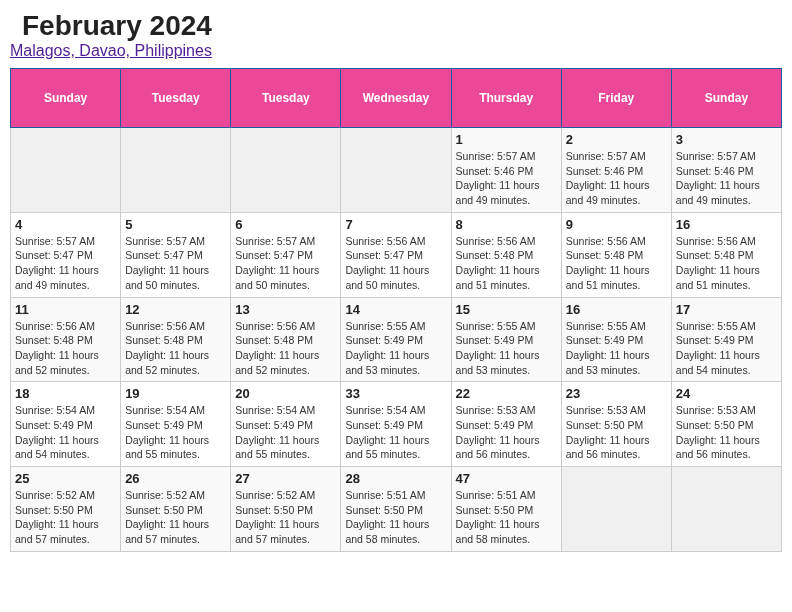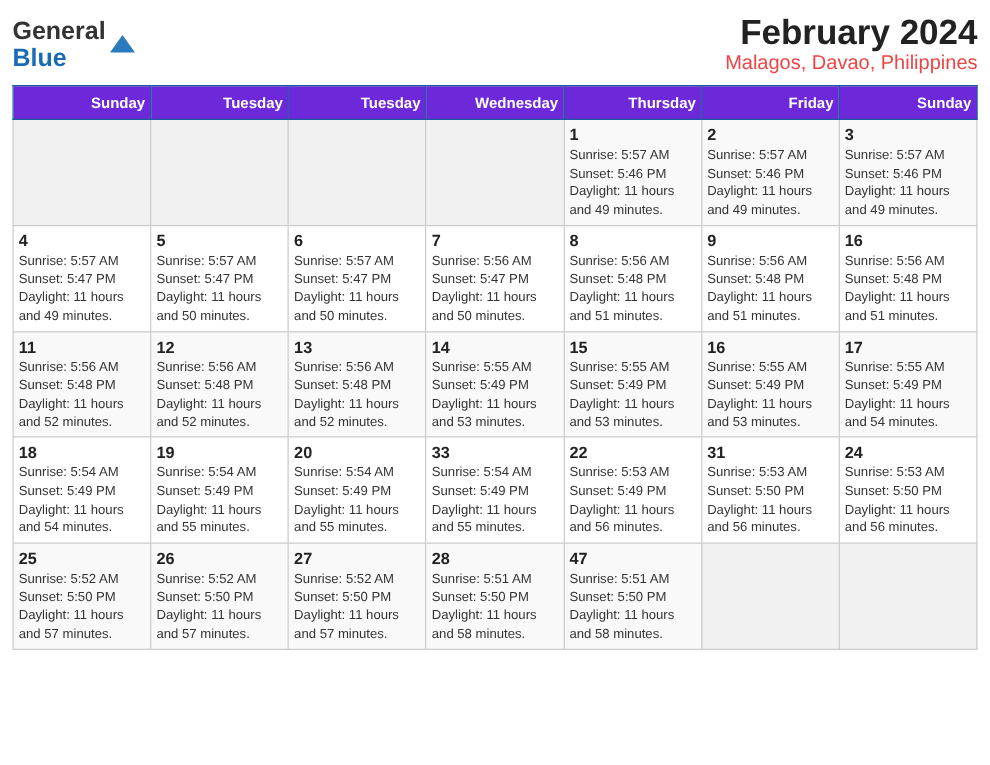--- a/index.html
+++ b/index.html
@@ -37,32 +37,33 @@
       text-align: right;
     }
     .title-block h1 {
       font-size: 28px;
       font-weight: bold;
       color: #222;
     }
     .title-block h2 {
       font-size: 16px;
       font-weight: normal;
-      color: #ef4444;
+      color: #4c1d95;
+      text-decoration: underline;
     }
     table {
       width: 100%;
       border-collapse: collapse;
       font-size: 11px;
     }
     thead tr th {
-      background-color: #6d28d9;
+      background-color: #ec4899;
       color: #fff;
-      padding: 6px 4px;
-      text-align: right;
+      padding: 22px 4px;
+      text-align: center;
       font-size: 12px;
       font-weight: bold;
       border: 1px solid #1a5a9f;
     }
     tbody tr td {
       vertical-align: top;
       padding: 4px 4px;
       border: 1px solid #ccc;
       width: 14.28%;
       min-height: 80px;
@@ -86,31 +87,20 @@
       line-height: 1.4;
     }
     .empty-cell {
       background: #f0f0f0 !important;
     }
   </style>
 </head>
 <body>
 
 <div class="header">
-  <div class="logo">
-    <div>
-      <div class="logo-text">
-        <span class="general">General</span><br>
-        <span class="blue">Blue</span>
-      </div>
-    </div>
-    <svg class="logo-icon" viewBox="0 0 24 24">
-      <polygon points="2,18 12,4 22,18" fill="#2a7abf"></polygon>
-    </svg>
-  </div>
   <div class="title-block">
     <h1>February 2024</h1>
     <h2>Malagos, Davao, Philippines</h2>
   </div>
 </div>
 
 <table>
   <thead>
     <tr>
     <th>Sunday</th>
@@ -216,21 +206,21 @@
         </td>
         <td>
           <span class="day-num">33</span>
           <div class="day-info">Sunrise: 5:54 AM<br>Sunset: 5:49 PM<br>Daylight: 11 hours and 55 minutes.</div>
         </td>
         <td>
           <span class="day-num">22</span>
           <div class="day-info">Sunrise: 5:53 AM<br>Sunset: 5:49 PM<br>Daylight: 11 hours and 56 minutes.</div>
         </td>
         <td>
-          <span class="day-num">31</span>
+          <span class="day-num">23</span>
           <div class="day-info">Sunrise: 5:53 AM<br>Sunset: 5:50 PM<br>Daylight: 11 hours and 56 minutes.</div>
         </td>
         <td>
           <span class="day-num">24</span>
           <div class="day-info">Sunrise: 5:53 AM<br>Sunset: 5:50 PM<br>Daylight: 11 hours and 56 minutes.</div>
         </td>
       </tr>
       <tr>
         <td>
           <span class="day-num">25</span>

